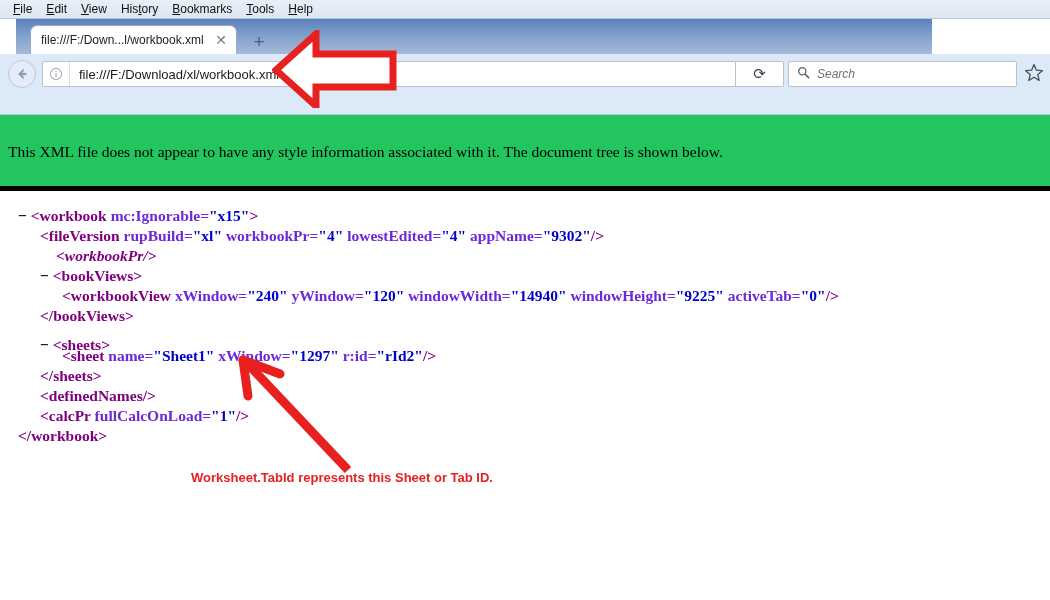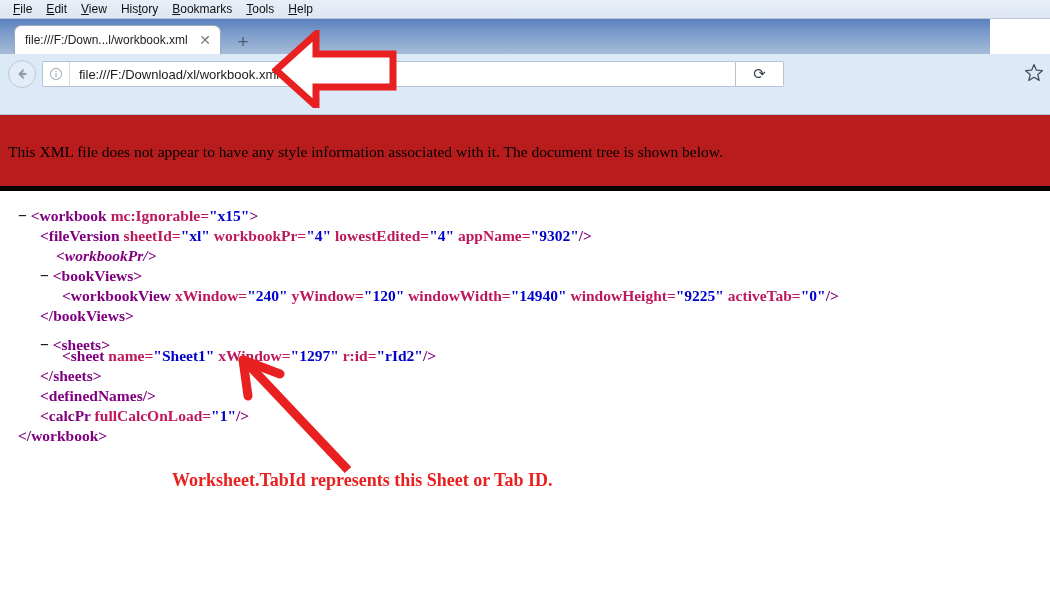--- a/index.html
+++ b/index.html
@@ -24,22 +24,22 @@
   .menu-item {
     font-size: 12px; color: #111;
     padding: 1px 7px;
     white-space: nowrap;
     font-family: "Liberation Sans", sans-serif;
   }
   .menu-item .acc { text-decoration: underline; }
 
   
   .tabstrip {
-    position: absolute; left: 0; top: 19px;
-    width: 990px; height: 35px;
+    position: absolute; left: 16px; top: 19px;
+    width: 916px; height: 35px;
     background: linear-gradient(to bottom, #5a80bd 0%, #7f9fcc 45%, #a6bcd8 100%);
   }
   .tab {
     position: absolute; left: 14px; top: 6px;
     width: 207px; height: 29px;
     background: #ffffff;
     border: 1px solid #9aa8bd;
     border-bottom: none;
     border-radius: 7px 7px 0 0;
     display: flex; align-items: center;
@@ -129,21 +129,21 @@
   }
   .starbtn {
     position: absolute; left: 1023px; top: 62px;
     width: 24px; height: 24px;
   }
 
   
   .notice {
     position: absolute; left: 0; top: 115px;
     width: 1050px; height: 71px;
-    background: #b91c1c;
+    background: #22c55e;
     box-sizing: border-box;
   }
   .notice-text {
     position: absolute; left: 8px; top: 28px;
     font-family: "Liberation Serif", serif;
     font-size: 15.5px; color: #000;
     white-space: nowrap;
   }
   .sep {
     position: absolute; left: 0; top: 186px;
@@ -160,29 +160,29 @@
     position: absolute;
     font-family: "Liberation Serif", serif;
     font-size: 15.5px;
     font-weight: bold;
     white-space: nowrap;
     color: #000;
     line-height: 20px;
     height: 20px;
   }
   .tg   { color: #800080; }     
-  .at   { color: #be185d; }     
+  .at   { color: #6d28d9; }     
   .val  { color: #0000cc; }     
   .minus{ color: #000000; font-weight: bold; }
 
   
   .anno-text {
-    position: absolute; left: 172px; top: 470px;
-    font-family: Liberation Serif, serif;
-    font-size: 18px; font-weight: bold;
+    position: absolute; left: 191px; top: 470px;
+    font-family: Liberation Sans, sans-serif;
+    font-size: 13px; font-weight: bold;
     color: #e8201f; white-space: nowrap;
   }
   .arrow-svg { position: absolute; }
 </style>
 </head>
 <body>
 
 <div id="app">
 
   <div class="menubar" id="menubar">
@@ -222,37 +222,46 @@
         <rect x="6.4" y="5.9" width="1.3" height="4.2" fill="#a9b2bd"></rect>
       </svg>
     </span>
     <span class="url-text">file:///F:/Download/xl/workbook.xml</span>
   </div>
 
   <div class="reloadbtn">
     <span class="glyph">⟳</span>
   </div>
 
+  <div class="searchbar">
+    <span>
+      <svg width="13" height="13" viewBox="0 0 13 13">
+        <circle cx="5.3" cy="5.3" r="3.6" fill="none" stroke="#5b6775" stroke-width="1.3"></circle>
+        <line x1="8.1" y1="8.1" x2="11.6" y2="11.6" stroke="#5b6775" stroke-width="1.5" stroke-linecap="round"></line>
+      </svg>
+    </span>
+    <span class="search-ph">Search</span>
+  </div>
 
   <div class="starbtn">
     <span>
       <svg width="22" height="22" viewBox="0 0 22 22">
         <path d="M11 2.6 L13.4 8.2 L19.4 8.7 L14.8 12.6 L16.2 18.4 L11 15.3 L5.8 18.4 L7.2 12.6 L2.6 8.7 L8.6 8.2 Z" fill="none" stroke="#46505e" stroke-width="1.3" stroke-linejoin="round"></path>
       </svg>
     </span>
   </div>
 
   <div class="notice">
     <div class="notice-text">This XML file does not appear to have any style information associated with it. The document tree is shown below.</div>
   </div>
   <div class="sep"></div>
 
   <div class="xmlarea" id="xmlarea">
       <div class="xline" style="top: 15px; left: 18px;"><span class="minus">− </span><span class="tg">&lt;workbook</span><span class="at"> mc:Ignorable=</span><span class="val">"x15"</span><span class="tg">&gt;</span></div>
-      <div class="xline" style="top: 35px; left: 40px;"><span class="tg">&lt;fileVersion</span><span class="at"> sheetId=</span><span class="val">"xl"</span><span class="at"> workbookPr=</span><span class="val">"4"</span><span class="at"> lowestEdited=</span><span class="val">"4"</span><span class="at"> appName=</span><span class="val">"9302"</span><span class="tg">/&gt;</span></div>
+      <div class="xline" style="top: 35px; left: 40px;"><span class="tg">&lt;fileVersion</span><span class="at"> rupBuild=</span><span class="val">"xl"</span><span class="at"> workbookPr=</span><span class="val">"4"</span><span class="at"> lowestEdited=</span><span class="val">"4"</span><span class="at"> appName=</span><span class="val">"9302"</span><span class="tg">/&gt;</span></div>
       <div class="xline" style="top: 55px; left: 56px; font-style: italic;"><span class="tg">&lt;workbookPr/&gt;</span></div>
       <div class="xline" style="top: 75px; left: 40px;"><span class="minus">− </span><span class="tg">&lt;bookViews&gt;</span></div>
       <div class="xline" style="top: 95px; left: 62px;"><span class="tg">&lt;workbookView</span><span class="at"> xWindow=</span><span class="val">"240"</span><span class="at"> yWindow=</span><span class="val">"120"</span><span class="at"> windowWidth=</span><span class="val">"14940"</span><span class="at"> windowHeight=</span><span class="val">"9225"</span><span class="at"> activeTab=</span><span class="val">"0"</span><span class="tg">/&gt;</span></div>
       <div class="xline" style="top: 115px; left: 40px;"><span class="tg">&lt;/bookViews&gt;</span></div>
       <div class="xline" style="top: 144px; left: 40px;"><span class="minus">− </span><span class="tg">&lt;sheets&gt;</span></div>
       <div class="xline" style="top: 155px; left: 62px;"><span class="tg">&lt;sheet</span><span class="at"> name=</span><span class="val">"Sheet1"</span><span class="at"> xWindow=</span><span class="val">"1297"</span><span class="at"> r:id=</span><span class="val">"rId2"</span><span class="tg">/&gt;</span></div>
       <div class="xline" style="top: 175px; left: 40px;"><span class="tg">&lt;/sheets&gt;</span></div>
       <div class="xline" style="top: 195px; left: 40px;"><span class="tg">&lt;definedNames/&gt;</span></div>
       <div class="xline" style="top: 215px; left: 40px;"><span class="tg">&lt;calcPr</span><span class="at"> fullCalcOnLoad=</span><span class="val">"1"</span><span class="tg">/&gt;</span></div>
       <div class="xline" style="top: 235px; left: 18px;"><span class="tg">&lt;/workbook&gt;</span></div>

